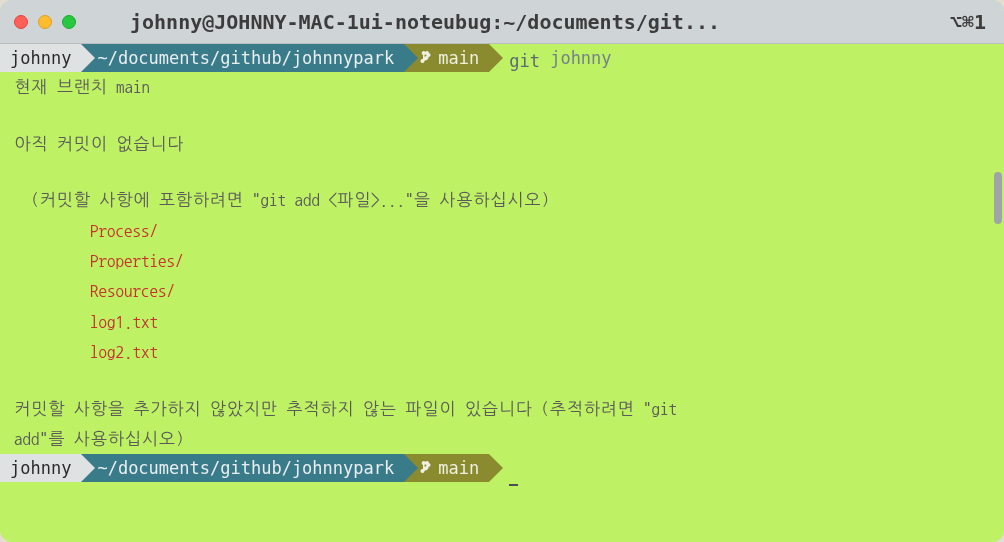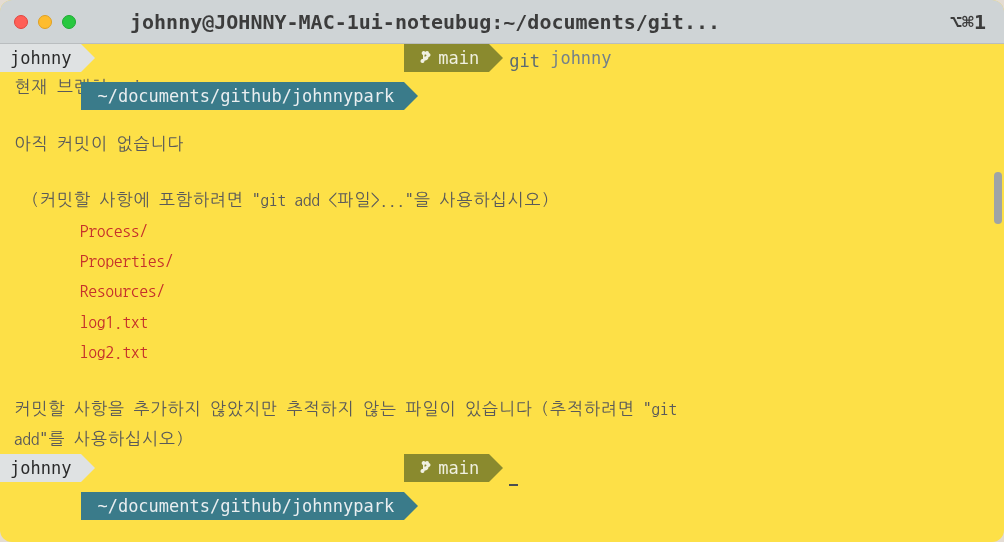--- a/index.html
+++ b/index.html
@@ -10,21 +10,21 @@
     font-size: 17px;
     background: #e4dcd3;
     overflow: hidden;
     position: relative;
   }
   .window {
     width: 100%;
     height: 100%;
     border-radius: 12px;
     overflow: hidden;
-    background: #fde047;
+    background: #bef264;
     position: relative;
   }
   .titlebar {
     height: 44px;
     background: #cfd4d6;
     display: flex;
     align-items: center;
     padding: 0 14px;
     border-bottom: 1px solid #b9bdbf;
     position: relative;
@@ -90,42 +90,42 @@
     top: 0;
     width: 0;
     height: 0;
     border-top: 14px solid transparent;
     border-bottom: 14px solid transparent;
     border-left: 14px solid currentColor;
     z-index: 2;
   }
   .seg-user { background: #dfe2e3; color: #2a2a2a; }
   .seg-user .arrow { color: #dfe2e3; }
-  .seg-path { background: #3a7b8a; color: #e9eef0; margin-top: 38px; }
+  .seg-path { background: #3a7b8a; color: #e9eef0; }
   .seg-path .arrow { color: #3a7b8a; }
   .seg-branch { background: #8a8a2e; color: #f0f0e0; }
   .seg-branch .arrow { color: #8a8a2e; }
   .branch-icon {
     display: inline-block;
     margin-right: 6px;
   }
   .cmd {
     display: inline-flex;
     align-items: center;
     padding-left: 20px;
     color: #748189;
   }
   .cmd .git { color: #5b6b73; margin-top: 6px; }
   .out {
     padding: 2px 14px;
     white-space: pre;
     color: #5a5a5a;
     font-family: "Menlo","Monaco","D2Coding","NanumGothicCoding",monospace;
   }
-  .untracked { color: #c6312b; padding-left: 80px; display:block; }
+  .untracked { color: #c6312b; padding-left: 80px; display:block;margin-left:10px; }
   .blank { height: 1.55em; }
   .scrollbar {
     position: absolute;
     right: 2px;
     top: 128px;
     width: 8px;
     height: 52px;
     background: #9fa4a6;
     border-radius: 4px;
   }

